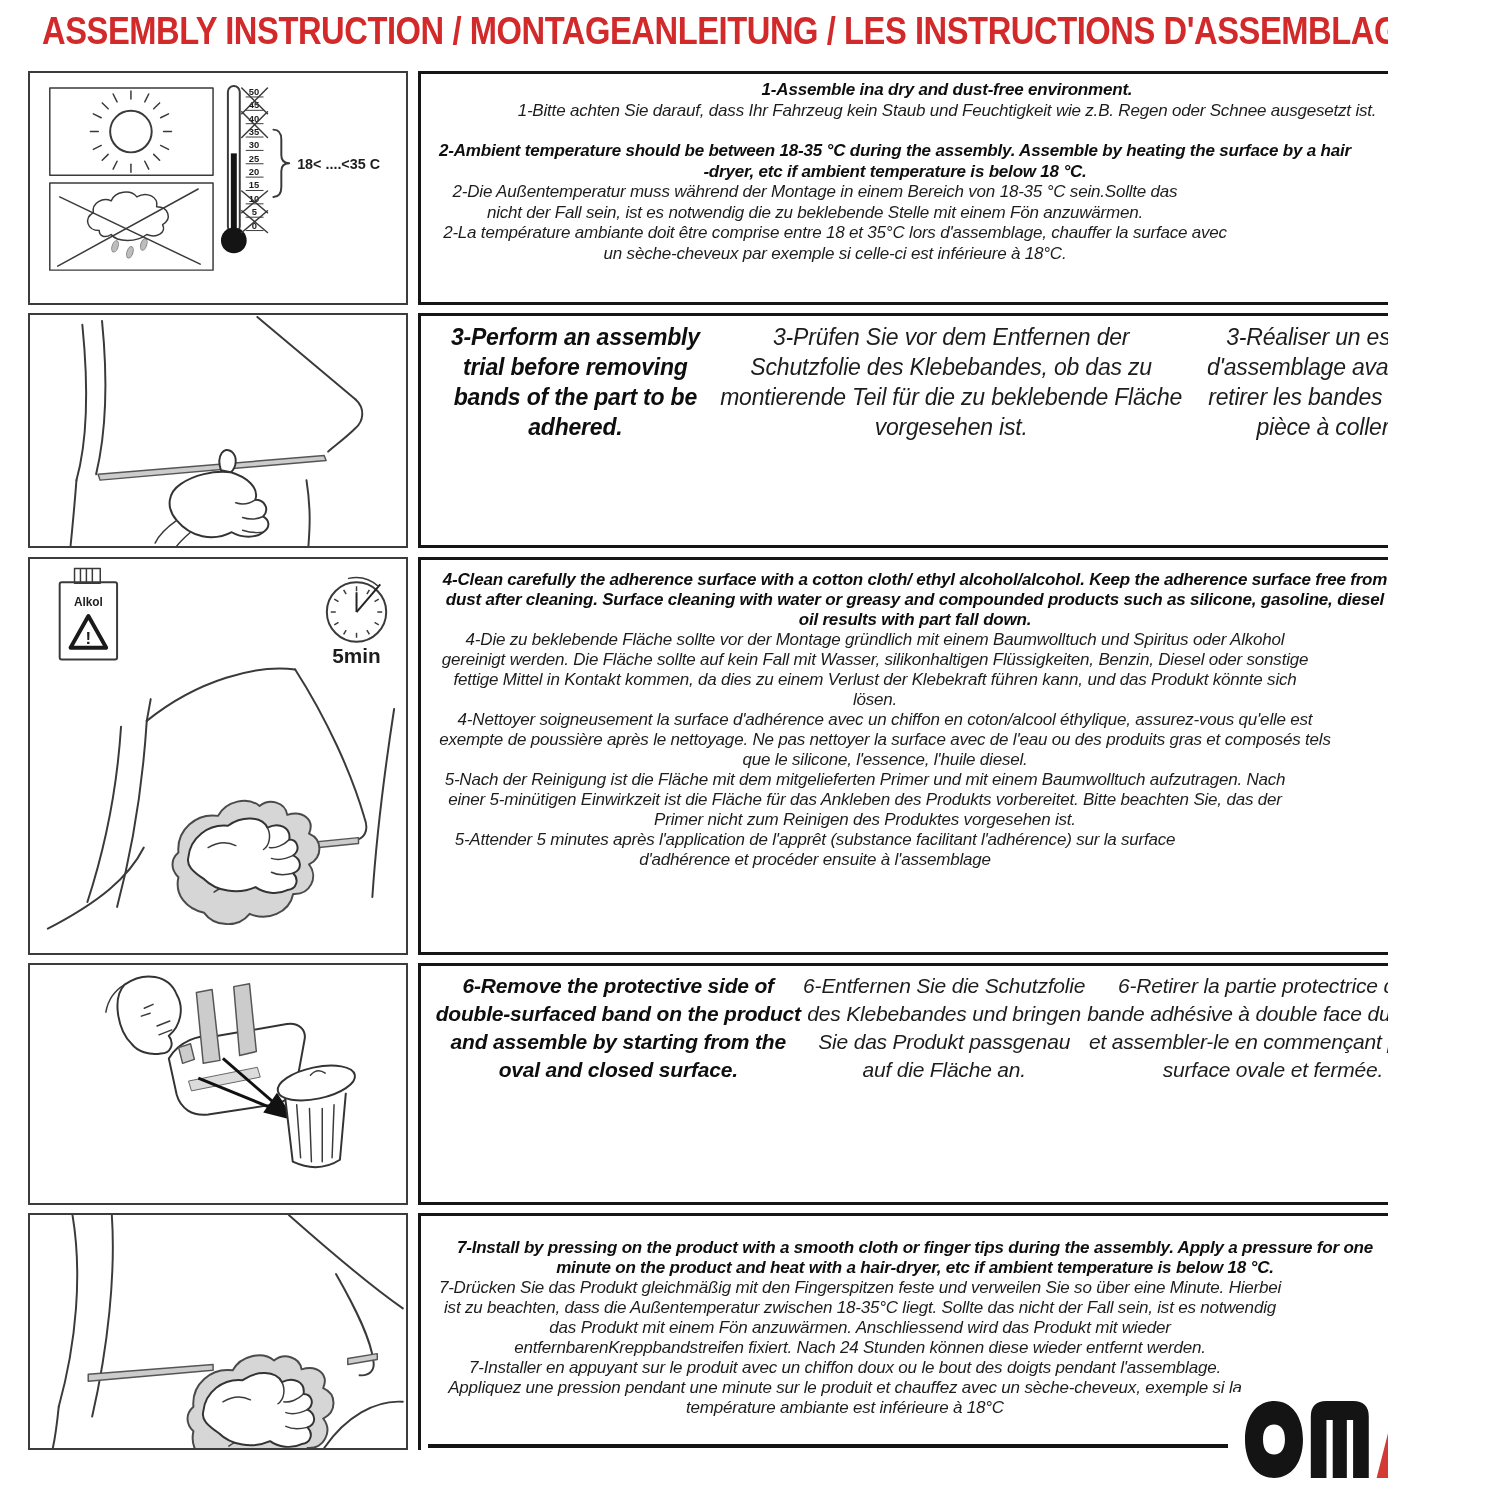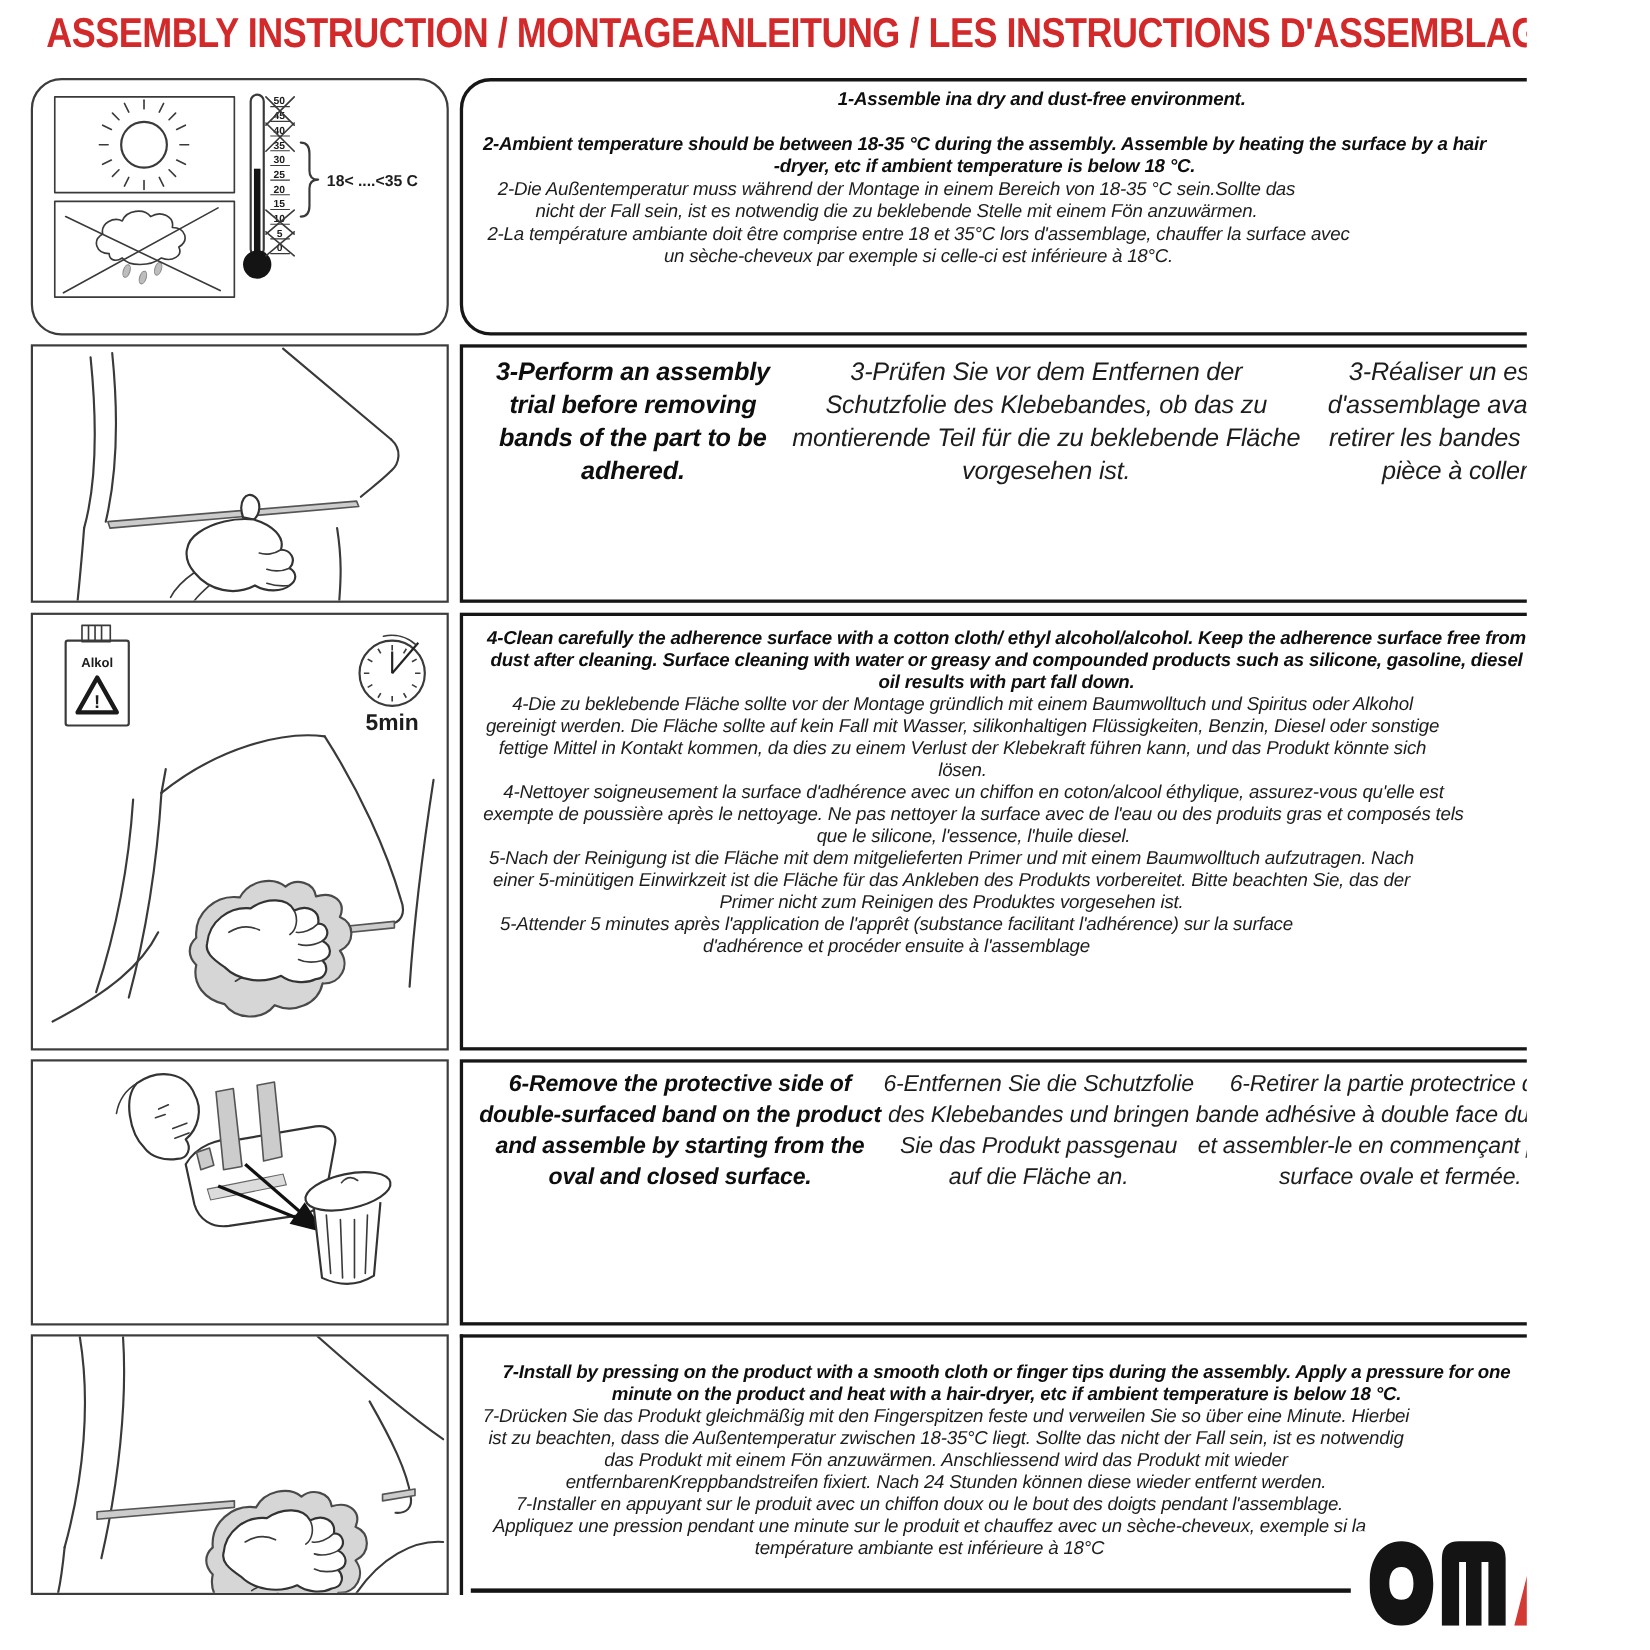--- a/index.html
+++ b/index.html
@@ -9,21 +9,21 @@
   
   #title{position:absolute;left:42px;top:10px;font-size:38px;font-weight:800;
          letter-spacing:-0.5px;color:#d2292b;white-space:nowrap;
          transform:scaleX(0.86);transform-origin:left center;}
 
   
   .box{position:absolute;box-sizing:border-box;background:#fff;}
   .box-l{left:28px;width:380px;border:2px solid #3c3c3c;}
   .box-r{left:418px;width:1058px;border:3px solid #161616;padding:6px 14px;}
 
-  .r1{top:71px;height:234px;border-radius:28px;}
+  .r1{top:71px;height:234px;}
   .r2{top:313px;height:235px;}
   .r3{top:557px;height:398px;}
   .r4{top:963px;height:242px;}
   .r5{top:1213px;height:237px;}
 
   .vcenter{display:flex;justify-content:center;}
   .box-r.r3{padding-top:10px;}
   .box-r.r5{padding-top:22px;border-bottom:none;}
 
   p{margin:0;font-style:italic;}
@@ -138,20 +138,21 @@
             <line x1="240" y1="138" x2="214" y2="160"></line>
         </g>
         <path class="sk" d="M246,56 Q254,56 254,66 L254,82 Q254,90 262,90 Q254,90 254,98 L254,114 Q254,124 246,124"></path>
         <text x="270" y="96" class="svgtext" font-size="14.5" font-weight="600">18&lt; ....&lt;35 C</text>
       </g>
     </svg>
   </div>
 
   <div class="box box-r r1 t-sm">
     <p class="en">1-Assemble ina dry and dust-free environment.</p>
+    <p>1-Bitte achten Sie darauf, dass Ihr Fahrzeug kein Staub und Feuchtigkeit wie z.B. Regen oder Schnee ausgesetzt ist.</p>
     <p class="en gap mw920">2-Ambient temperature should be between 18-35 °C  during the assembly. Assemble by heating the surface by a hair -dryer, etc if ambient temperature is below 18 °C.</p>
     <p class="mw760">2-Die Außentemperatur muss während der Montage in einem Bereich von 18-35 °C  sein.Sollte das nicht der Fall sein, ist es notwendig die zu beklebende Stelle mit einem Fön anzuwärmen.</p>
     <p class="mw800">2-La température ambiante doit être comprise entre 18 et 35°C lors d'assemblage, chauffer la surface avec un sèche-cheveux par exemple si celle-ci est inférieure à 18°C.</p>
   </div>
 
   <div class="box box-l r2">
     <svg class="fig" viewBox="0 0 380 235">
       <g>
         <path class="sk" d="M52,10 C58,70 58,125 46,168"></path>
         <path class="sk" d="M72,6 C78,66 76,120 66,162"></path>

